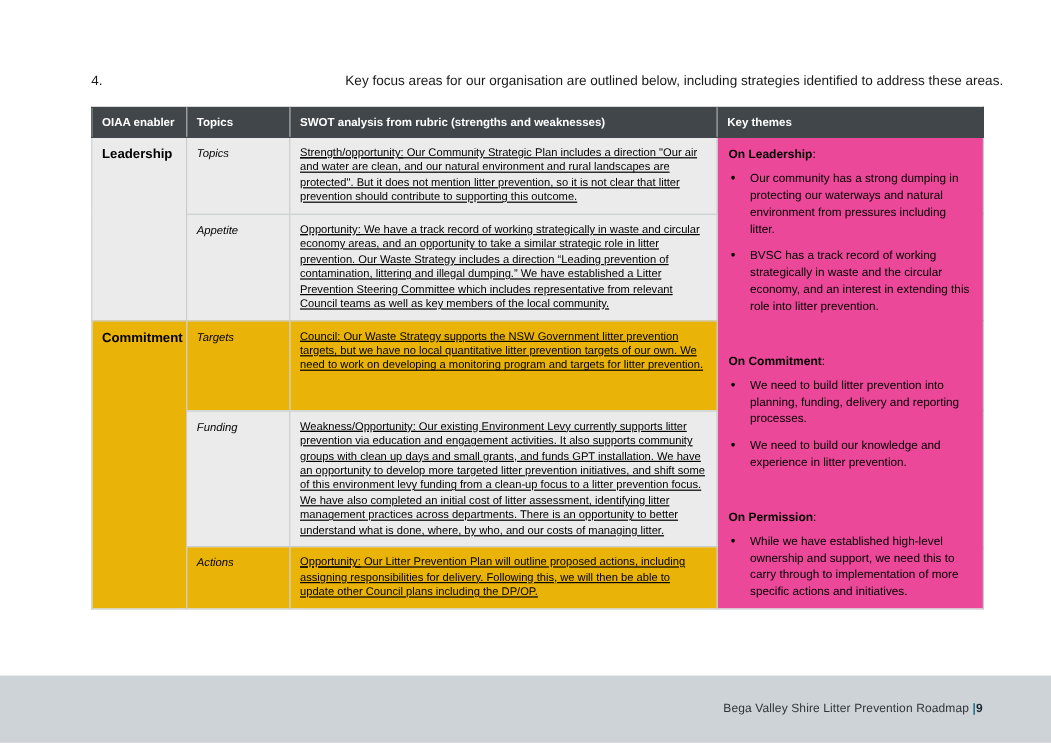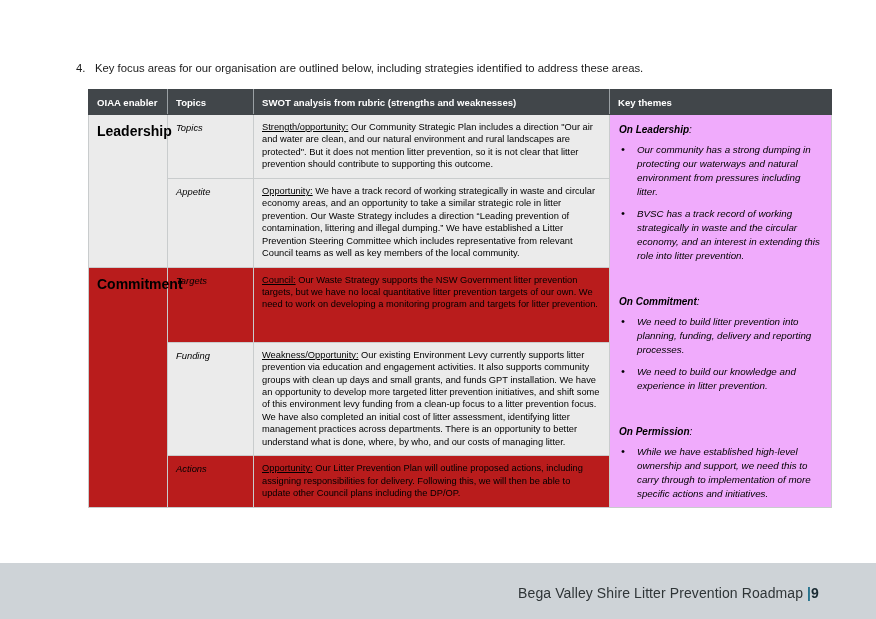--- a/index.html
+++ b/index.html
@@ -33,26 +33,27 @@
     font-size: 11.3px;
     line-height: 1.35;
     color: #1a1a1a;
   }
   .intro-num {
     width: 19px;
     flex: 0 0 19px;
   }
   .intro-text {
     flex: 1 1 auto;
+    text-align: right;
   }
 
   
   .swot-table {
     position: absolute;
-    left: 88px;
+    left: 76px;
     top: 89px;
     width: 743px;
     border-collapse: collapse;
     table-layout: fixed;
     font-size: 9.3px;
   }
   .swot-table col.c-enabler { width: 79px; }
   .swot-table col.c-topic   { width: 86px; }
   .swot-table col.c-swot    { width: 356px; }
   .swot-table col.c-themes  { width: 222px; }
@@ -72,40 +73,40 @@
   .swot-table thead th:last-child { border-right-color: #41464a; }
 
   .swot-table td {
     border: 1px solid #c9cccd;
     padding: 6px 8px 7px 8px;
     vertical-align: top;
     line-height: 1.34;
   }
 
   td.shaded { background: #ebebeb; }
-  td.plain  { background: #b91c1c; margin-left: 28px; }
+  td.plain  { background: #eab308; margin-left: 28px; }
 
   td.enabler {
     font-weight: bold;
-    font-size: 14px;
+    font-size: 11px;
     padding-top: 7px;
   }
   td.topic {
     font-style: italic;
     font-size: 9.4px;
     padding-top: 7px;
   }
   td.swot {
     font-size: 9.3px;
     text-align: left;
+    text-decoration: underline;
   }
   td.themes {
-    background: #f0abfc;
+    background: #ec4899;
     padding: 6px 10px 6px 9px;
-    font-style: italic;
   }
 
   .lead-in { text-decoration: underline; }
 
   
   .theme-head {
     font-weight: bold;
     font-size: 10px;
     margin: 2px 0 7px 0;
   }
@@ -139,21 +140,21 @@
     left: 0;
     top: 563px;
     width: 876px;
     height: 56px;
     background: #ced3d7;
   }
   .footer-text {
     position: absolute;
     right: 57px;
     top: 585px;
-    font-size: 14px;
+    font-size: 10px;
     color: #2f3537;
     letter-spacing: 0.1px;
     white-space: nowrap;
   }
   .footer-text .pipe {
     color: #1f6f8b;
     font-weight: bold;
   }
   .footer-text .pageno {
     color: #1a2b33;

